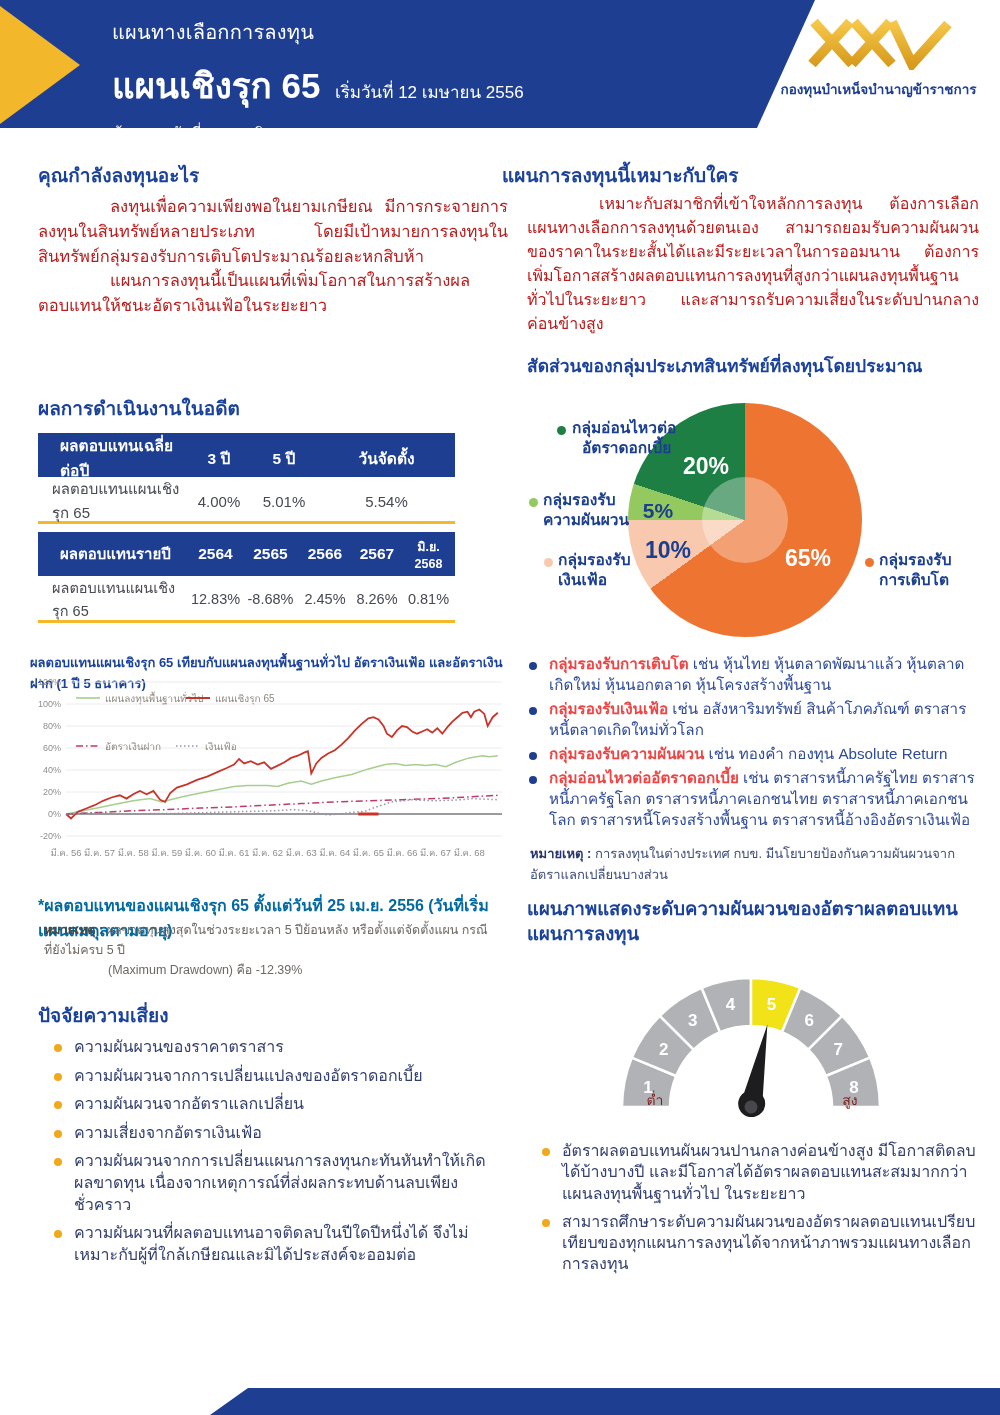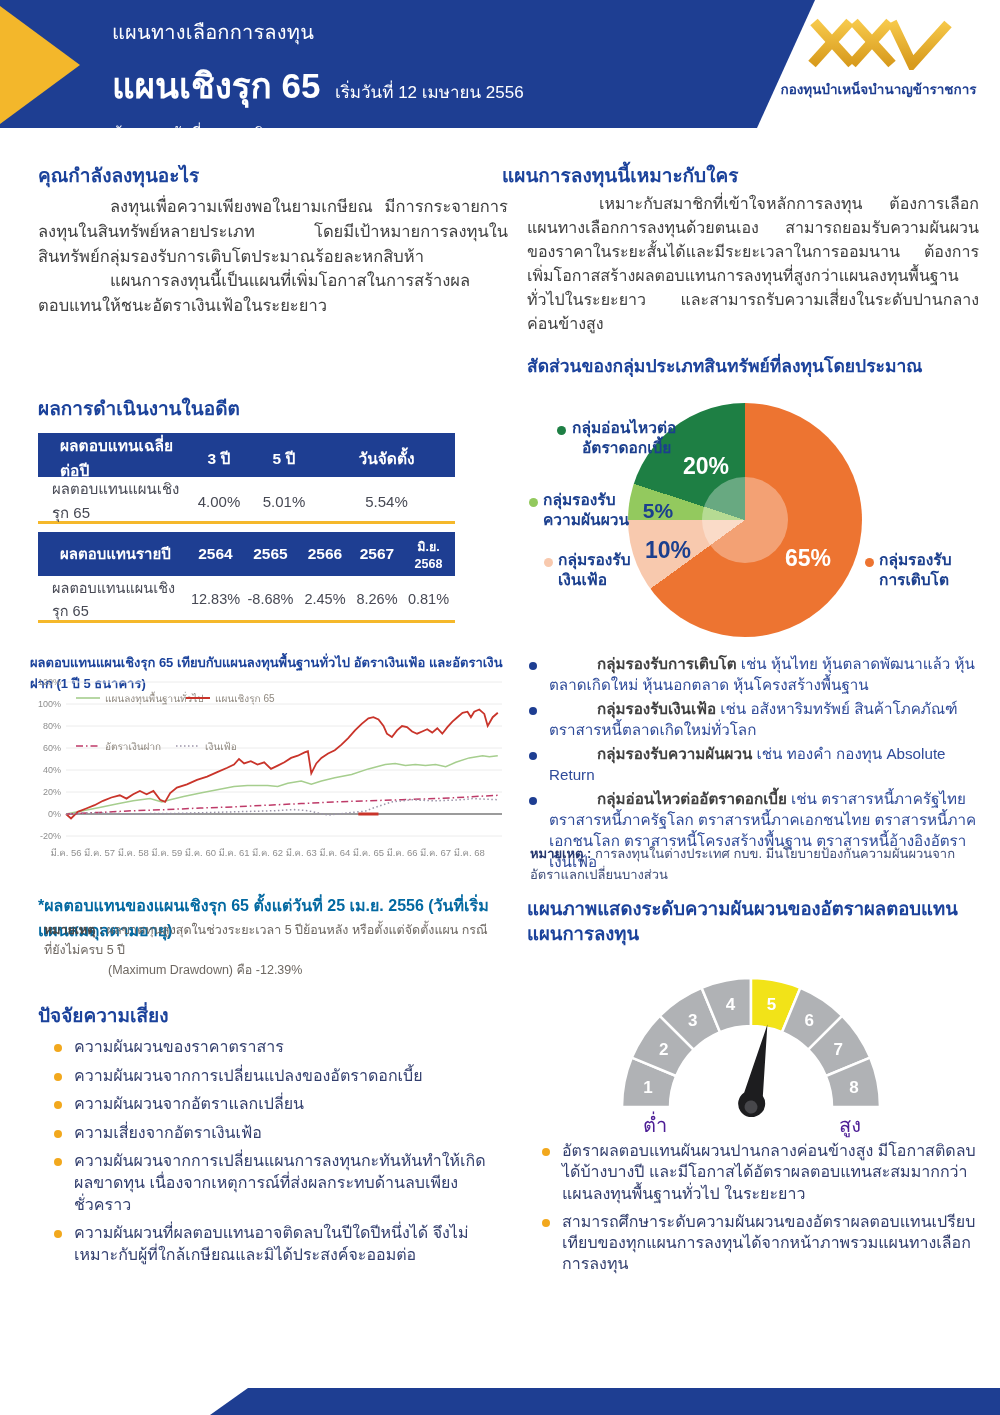--- a/index.html
+++ b/index.html
@@ -17,21 +17,21 @@
   .title-row { margin-top:10px; }
   .big-title { font-size:35px; font-weight:700; }
   .title-suffix { font-size:17px; font-weight:500; margin-left:10px; }
   .asof { margin-top:8px; font-size:15px; }
   .logo { position:absolute; right:14px; top:16px; width:215px; text-align:center; }
   .org { margin-top:4px; color:#1E3E92; font-size:13.5px; font-weight:700; }
 
   
   .sec-title { color:#1B429B; font-weight:700; font-size:19px; }
   .sec-title.sm { font-size:17.5px; }
-  .para { color:#404040; font-size:16.5px; line-height:1.5; text-align:justify; text-indent:72px; }
+  .para { color:#b91c1c; font-size:16.5px; line-height:1.5; text-align:justify; text-indent:72px; }
   .note { font-size:12.5px; color:#6E6862; line-height:1.6; }
   .note b { color:#4C4743; }
 
   
   .ptable { width:417px; }
   .thead { display:grid; background:#1E3E92; color:#fff; font-weight:700; align-items:center;
            height:44px; font-size:15.5px; }
   .thead .c0 { padding-left:22px; text-align:left; }
   .thead div, .trow div { text-align:center; }
   .trow { display:grid; align-items:center; height:44px; color:#474954; font-size:15px; }
@@ -55,27 +55,27 @@
   .plabel .pl2 { padding-left:10px; }
   .pdot { position:absolute; width:9px; height:9px; border-radius:50%; }
 
   
   ul.blist { list-style:none; }
   ul.blist li { display:flex; align-items:flex-start; margin-bottom:5px; }
   ul.blist .b-dot { flex:0 0 8px; width:8px; height:8px; border-radius:50%; margin:8px 12px 0 2px; }
   .dot-y { background:#F2A81D; } .dot-n { background:#1E3E92; }
   ul.risk-list li { color:#333F6E; font-size:16px; line-height:1.35; margin-bottom:7px; }
   ul.group-list li { color:#2E4A99; font-size:15.2px; line-height:1.38; margin-bottom:3px; }
-  ul.group-list b { color:#404040;margin-left:48px; }
+  ul.group-list b { color:#ef4444; }
   ul.gauge-list li { color:#333F6E; font-size:16px; line-height:1.33; margin-bottom:7px; }
   .rnote { font-size:13px; color:#3F4D79; }
   .rnote b { color:#24356D; }
 
   .gauge-block { width:380px; height:185px; }
-  .glabel { position:absolute; top:152px; color:#4c1d95; font-size:20px; font-weight:500;
+  .glabel { position:absolute; top:132px; color:#7f1d1d; font-size:14px; font-weight:500;
             transform:translateX(-50%); }
 
   
   .footer-band { position:absolute; left:210px; bottom:0; width:790px; height:27px; background:#1E3E92;
                  clip-path:polygon(38px 0, 100% 0, 100% 100%, 0 100%); }
 </style>
 </head>
 <body>
 
 <div class="page">

